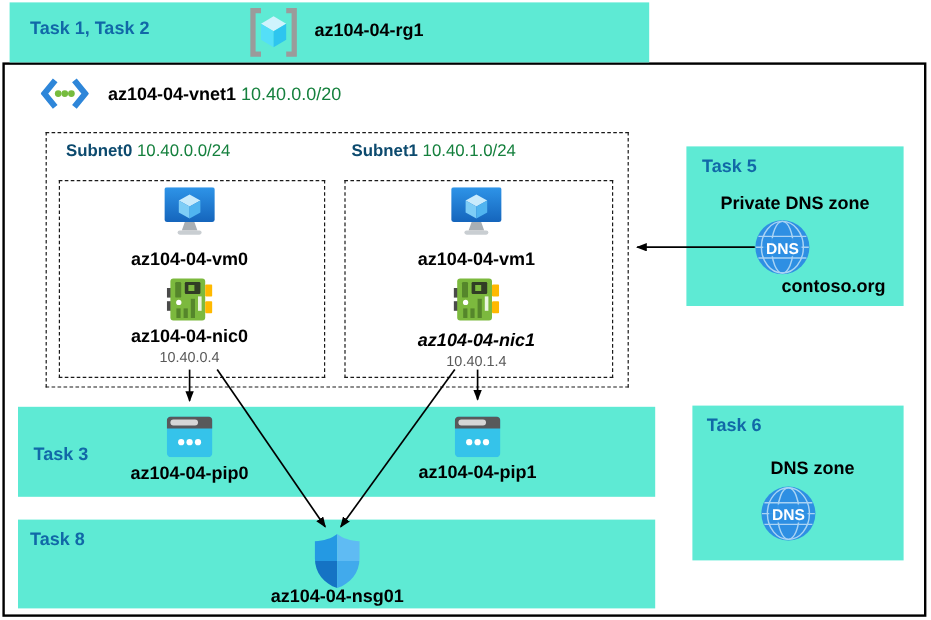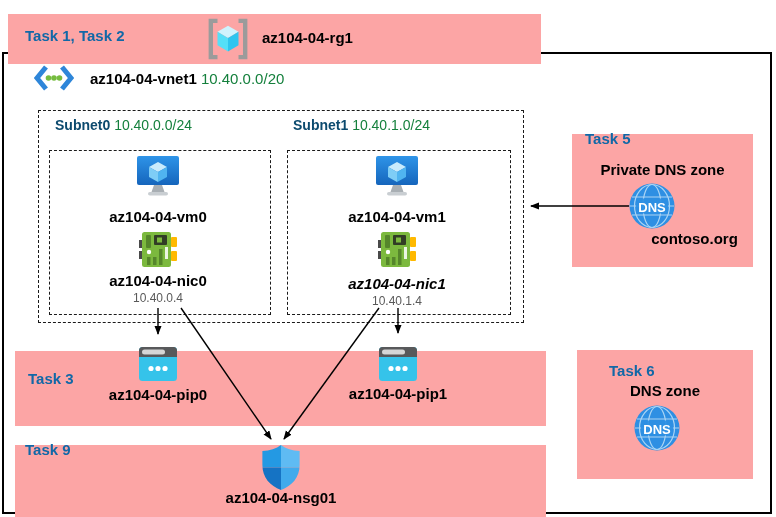--- a/index.html
+++ b/index.html
@@ -1,20 +1,20 @@
 <!DOCTYPE html>
 <html><head>
 <meta charset="utf-8">
 <style>
   html,body{margin:0;padding:0;background:#fff;}
   .stage{position:relative;width:776px;height:517px;background:#fff;
          font-family:"Liberation Sans",sans-serif;overflow:hidden;}
   .frame{position:absolute;left:2px;top:52px;width:770px;height:462px;
          border:2px solid #000;box-sizing:border-box;z-index:0;}
-  .panel{position:absolute;background:#fca5a5;z-index:1;margin-top:12px;}
+  .panel{position:absolute;background:#5eead4;z-index:1;}
   .top-band{left:8px;top:2px;width:533px;height:50px;}
   .task3-band{left:15px;top:339px;width:531px;height:75px;}
   .task4-band{left:15px;top:433px;width:531px;height:74px;}
   .task5-box{left:572px;top:122px;width:181px;height:133px;}
   .task6-box{left:577px;top:338px;width:176px;height:129px;}
   .task-label{position:absolute;color:#1168A7;font-weight:700;font-size:15px;z-index:4;}
   .name{font-weight:700;font-size:15px;color:#000;}
   .muted{font-weight:400;color:#15803d;}
   .abs{position:absolute;}
   .dashed{position:absolute;border:1.6px dashed #1a1a1a;box-sizing:border-box;z-index:2;background:transparent;}
@@ -179,39 +179,39 @@
     <rect x="0" y="0" width="38" height="34" rx="3.5" fill="#35C3EA"></rect>
     <path d="M3.5,0 h31 a3.5,3.5 0 0 1 3.5,3.5 V10 H0 V3.5 A3.5,3.5 0 0 1 3.5,0 Z" fill="#58595B"></path>
     <rect x="3" y="2.5" width="23" height="5" rx="2.5" fill="#D6D6D6"></rect>
     <circle cx="12" cy="21.5" r="2.6" fill="#fff"></circle>
       <circle cx="19" cy="21.5" r="2.6" fill="#fff"></circle>
       <circle cx="26" cy="21.5" r="2.6" fill="#fff"></circle>
   </svg>
   <div class="center-text name" style="left:318px;width:160px;top:385px;">az104-04-pip1</div>
 
   <div class="panel task4-band"></div>
-  <span class="task-label" style="left:25px;top:441px;">Task 9</span>
+  <span class="task-label" style="left:25px;top:441px;">Task 8</span>
   <svg class="abs icon" style="left:260px;top:444px;" width="42" height="47" viewBox="0 0 44 48">
     <defs>
         <clipPath id="sclip">
           <path d="M22,0.5 C27,4.5 33.5,6.3 41.5,6.8 V21.5 C41.5,34.5 33.5,43.5 22,47.6 C10.5,43.5 2.5,34.5 2.5,21.5 V6.8 C10.5,6.3 17,4.5 22,0.5 Z"></path>
         </clipPath>
       </defs>
     <g clip-path="url(#sclip)">
       <rect x="0" y="0" width="22" height="24" fill="#2499E3"></rect>
       <rect x="22" y="0" width="22" height="24" fill="#5FBBF3"></rect>
       <rect x="0" y="24" width="22" height="24" fill="#1573C4"></rect>
       <rect x="22" y="24" width="22" height="24" fill="#41AAEC"></rect>
     </g>
   </svg>
   <div class="center-text name" style="left:201px;width:160px;top:489px;">az104-04-nsg01</div>
 
   <div class="panel task6-box"></div>
-  <span class="task-label" style="left:589px;top:362px;margin-left:20px;">Task 6</span>
-  <div class="center-text name" style="left:577px;width:176px;top:382px;">DNS zone</div>
+  <span class="task-label" style="left:589px;top:346px;">Task 6</span>
+  <div class="center-text name" style="left:577px;width:200px;top:382px;">DNS zone</div>
   <svg class="abs icon" style="left:634px;top:405px;" width="46" height="46" viewBox="0 0 46 46">
     <circle cx="23" cy="23" r="22.5" fill="#2E8FE3"></circle>
     <g stroke="#BFE0F7" stroke-width="1.2" fill="none" opacity="0.85">
       <ellipse cx="23" cy="23" rx="9" ry="21.5"></ellipse>
       <ellipse cx="23" cy="23" rx="17.5" ry="21.5"></ellipse>
       <path d="M3,14 H43 M1,23 H45 M3,32 H43"></path>
     </g>
     <rect x="7" y="15.5" width="32" height="15" rx="2" fill="#2E8FE3" opacity="0.92"></rect>
     <text x="23" y="28.5" text-anchor="middle" font-size="13" font-weight="bold" fill="#fff" font-family="Liberation Sans, sans-serif">DNS</text>
   </svg>

